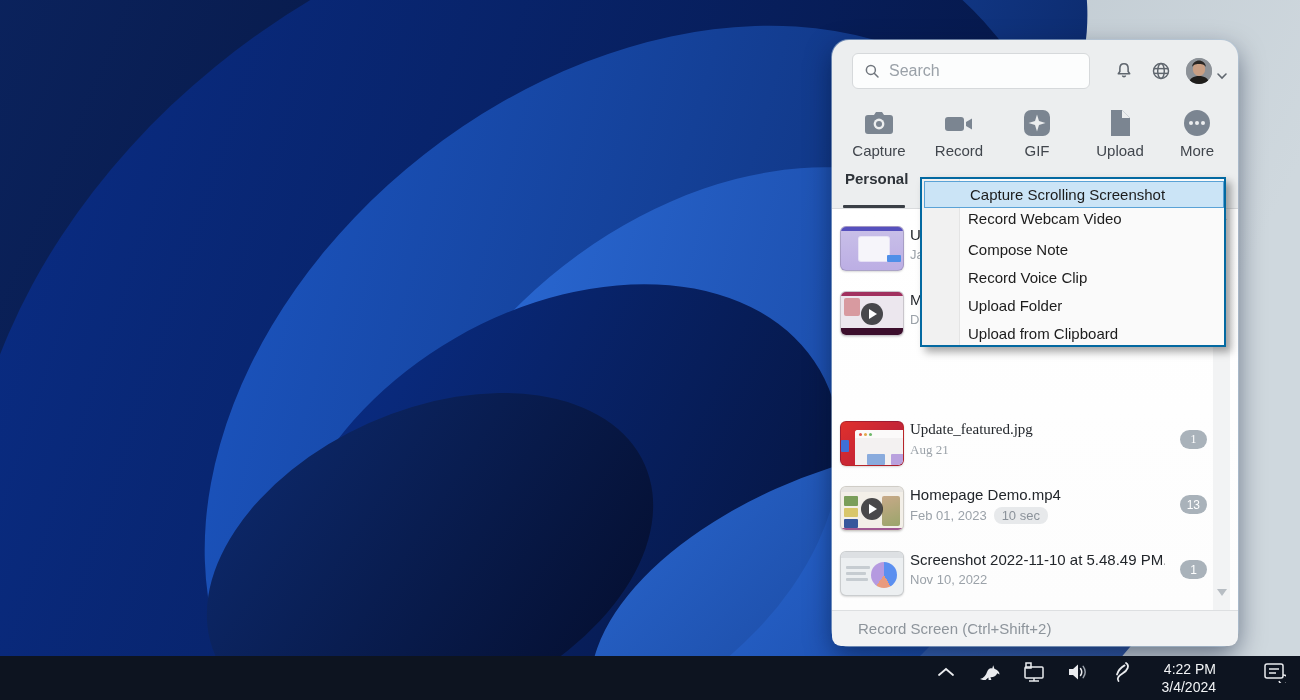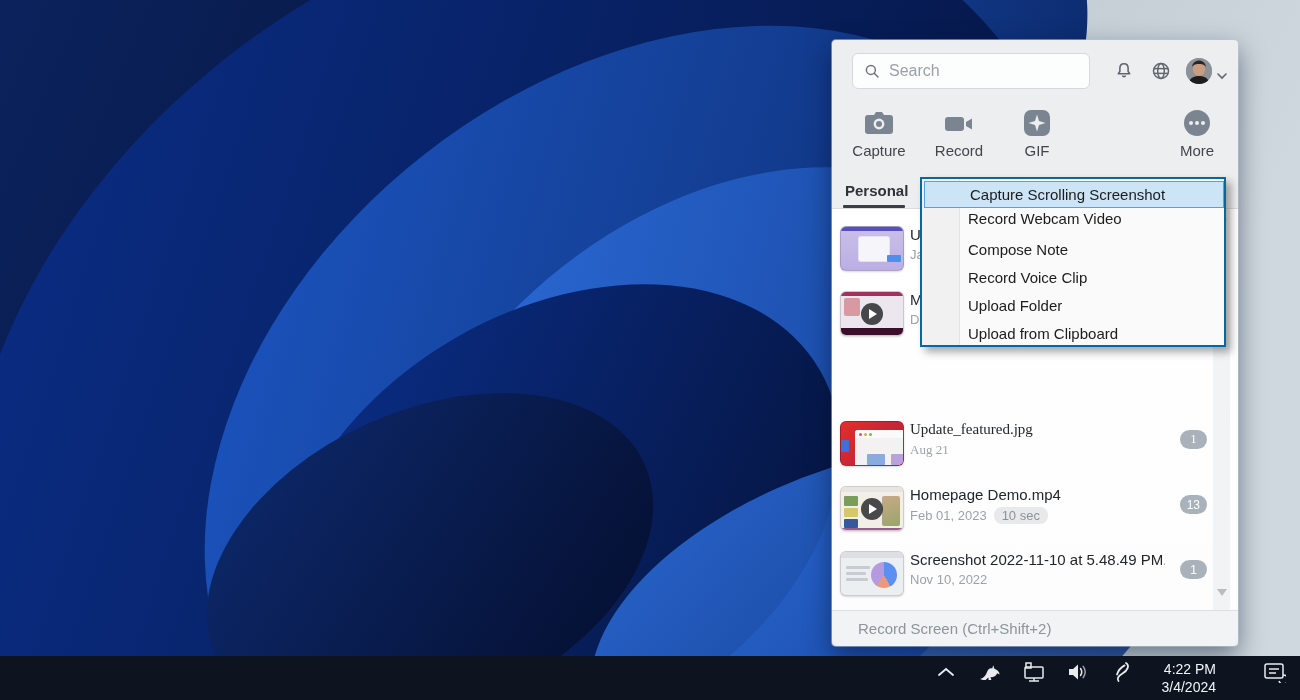--- a/index.html
+++ b/index.html
@@ -10,36 +10,36 @@
   .desktop { position:absolute; left:0; top:0; width:1300px; height:656px; overflow:hidden; }
   .desktop svg { display:block; }
 
   
   .taskbar { position:absolute; left:0; top:656px; width:1300px; height:44px; background:#0d1420; display:flex; align-items:center; justify-content:flex-end; }
   .tray { display:flex; align-items:flex-start; gap:20px; margin-right:14px; }
   .tray-icon { width:24px; height:24px; display:flex; align-items:center; justify-content:center; cursor:default; }
   .clock { color:#f2f4f6; font-size:14px; text-align:right; line-height:18px; margin:0 10px 0 8px; }
 
   
-  .panel { position:absolute; left:832px; top:40px; width:406px; height:606px; background:#eceeef; border-radius:4px; box-shadow:0 0 0 1px rgba(180,200,220,.55), 0 10px 26px rgba(0,15,45,.5); }
+  .panel { position:absolute; left:832px; top:40px; width:406px; height:606px; background:#eceeef; border-radius:17px; box-shadow:0 0 0 1px rgba(180,200,220,.55), 0 10px 26px rgba(0,15,45,.5); }
 
   .search-box { position:absolute; left:20px; top:13px; width:238px; height:36px; background:#fcfdfd; border:1px solid #d6d9db; border-radius:6px; display:flex; align-items:center; padding:0 10px; }
   .search-box input { border:none; outline:none; background:transparent; font-family:"Liberation Sans",sans-serif; font-size:16px; color:#3c4248; width:180px; margin-left:8px; }
   .search-box input::placeholder { color:#9aa1a8; }
 
   .hdr-icon { position:absolute; width:24px; height:24px; top:19px; display:flex; align-items:center; justify-content:center; cursor:pointer; }
   .avatar { position:absolute; width:26px; height:26px; top:18px; left:354px; border-radius:50%; overflow:hidden; background:#9aa0a6; cursor:pointer; }
   .avatar-chevron { position:absolute; left:384px; top:27px; width:12px; height:10px; cursor:pointer; }
 
   .toolbar { position:absolute; left:0; top:66px; width:406px; height:66px; display:flex; }
   .tool-btn { position:absolute; width:74px; text-align:center; cursor:pointer; }
   .tool-btn .t-icon { height:32px; display:flex; align-items:flex-end; justify-content:center; }
   .tool-btn .t-label { font-size:15px; color:#41464d; margin-top:4px; }
 
-  .tab-personal { position:absolute; left:13px; top:142px; font-size:15px; font-weight:700; color:#2e3339; cursor:pointer; }
+  .tab-personal { position:absolute; left:13px; top:130px; font-size:15px; font-weight:700; color:#2e3339; cursor:pointer; }
   .tab-underline { position:absolute; left:11px; top:165px; width:62px; height:3px; background:#3a3f46; border-radius:1px; }
   .tabs-divider { position:absolute; left:0; top:168px; width:406px; height:1px; background:#d9dbdd; }
 
   .file-list { position:absolute; left:0; top:169px; width:406px; height:401px; background:linear-gradient(180deg,#ffffff 0%, #fdfdfd 100%); overflow:hidden; }
   .file-row { position:absolute; left:0; width:406px; height:65px; cursor:pointer; }
   .thumb { position:absolute; left:8px; top:0; width:64px; height:45px; border-radius:6px; border:1px solid rgba(0,0,0,.14); box-shadow:0 1px 2px rgba(0,0,0,.15); overflow:hidden; }
   .f-title { position:absolute; left:78px; top:0px; width:255px; font-size:15px; color:#22262b; white-space:nowrap; overflow:hidden; }
   .f-meta { position:absolute; left:78px; top:21px; display:flex; align-items:center; gap:7px; }
   .f-date { font-size:13px; color:#9ba2a9; }
   .f-duration { font-size:13px; color:#8b929a; background:#e7e9eb; border-radius:8px; padding:1px 8px; }
@@ -197,20 +197,29 @@
     </div>
     <div class="tool-btn" style="left:168px;">
       <div class="t-icon">
         <svg width="30" height="30" viewBox="0 0 30 30">
           <rect x="2" y="2" width="26" height="26" rx="7" fill="#7b8591"></rect>
           <polygon points="15,6.5 17,13 23.5,15 17,17 15,23.5 13,17 6.5,15 13,13" fill="#eceeef"></polygon>
         </svg>
       </div>
       <div class="t-label">GIF</div>
     </div>
+    <div class="tool-btn" style="left:251px;">
+      <div class="t-icon">
+        <svg width="26" height="30" viewBox="0 0 26 30">
+          <path d="M4 2 L15 2 L23 10 L23 28 L4 28 Z" fill="#7b8591"></path>
+          <path d="M15 2 L15 10 L23 10 Z" fill="#eceeef"></path>
+        </svg>
+      </div>
+      <div class="t-label">Upload</div>
+    </div>
     <div class="tool-btn" style="left:328px;">
       <div class="t-icon">
         <svg width="30" height="30" viewBox="0 0 30 30">
           <circle cx="15" cy="15" r="13" fill="#7b8591"></circle>
           <circle cx="9" cy="15" r="2" fill="#eceeef"></circle>
           <circle cx="15" cy="15" r="2" fill="#eceeef"></circle>
           <circle cx="21" cy="15" r="2" fill="#eceeef"></circle>
         </svg>
       </div>
       <div class="t-label">More</div>

